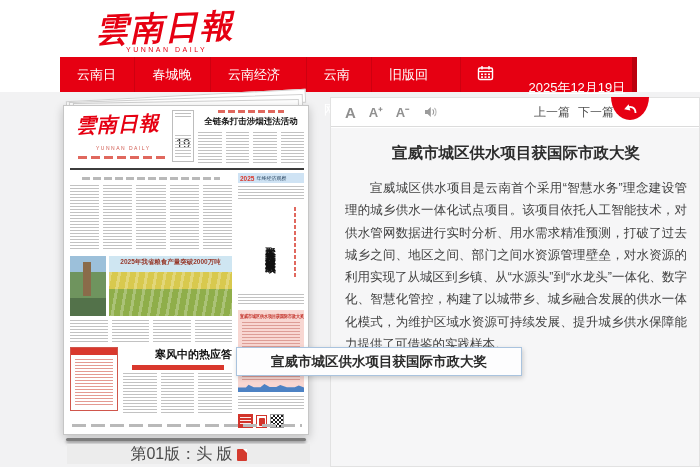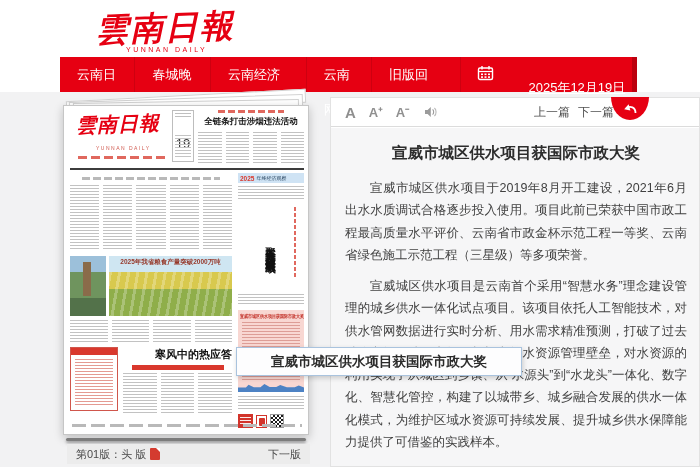--- a/index.html
+++ b/index.html
@@ -101,21 +101,21 @@
                 background:repeating-linear-gradient(rgba(255,255,255,.9) 0 1px, transparent 1px 3px); }
   .stamp { width:11px; height:13px; background:#fff; border:1px solid #d2342b; position:relative; }
   .stamp::after { content:""; position:absolute; left:2px; top:2px; width:6px; height:8px; background:#d2342b; border-radius:1px; }
   .qr { width:14px; height:14px; border:1px solid #9a9a9a;
         background:repeating-conic-gradient(#1c1c1c 0% 25%, #fff 0% 50%); background-size:4px 4px; }
   .np-footer { position:absolute; left:8px; top:318px; width:230px; height:3px;
                background:repeating-linear-gradient(to right,#b9b9b9 0 14px, transparent 14px 19px); }
 
   
   .page-bar { position:absolute; left:4px; top:349px; width:243px; height:20px; background:#ececec;
-              display:flex; align-items:center; justify-content:space-between; padding:0 9px; font-size:11px; color:#4a4a4a; }
+              display:flex; align-items:center; justify-content:space-between; padding:0 9px; font-size:16px; color:#4a4a4a;flex-direction:column; }
   .edition { display:flex; align-items:center; gap:4px; }
   .pdf-ic { width:10px; height:12px; background:#d43b2f; border-radius:1px; position:relative; display:inline-block; }
   .pdf-ic::after { content:""; position:absolute; right:0; top:0; border:2.5px solid; border-color:#fff #fff #d43b2f #d43b2f; }
   .next-page { cursor:pointer; }
 
   
   .article-panel { position:absolute; left:330px; top:97px; width:370px; height:370px; background:#fff; border:1px solid #e2e2e2; }
   .toolbar { position:relative; height:29px; background:#fff; border-bottom:1px solid #dcdcdc;
              display:flex; align-items:center; padding-left:14px; }
   .fontbtn { color:#8f8f8f; font-weight:bold; margin-right:13px; cursor:pointer; }
@@ -291,21 +291,20 @@
       </span>
       <span class="back-btn">
         <svg width="18" height="13" viewBox="0 0 18 13">
           <path d="M14.5 11 C14.6 5.2 9.2 3.4 5.2 6.2" stroke="#fff" stroke-width="1.8" fill="none"></path>
           <polygon points="7.6,2.2 3.2,7.2 9.4,8.6" fill="#fff"></polygon>
         </svg>
       </span>
     </div>
     <div class="article-body">
       <div class="article-title">宣威市城区供水项目获国际市政大奖</div>
-      <p>宣威市城区供水项目于2019年8月开工建设，2021年6月出水水质调试合格逐步投入使用。项目此前已荣获中国市政工程最高质量水平评价、云南省市政金杯示范工程一等奖、云南省绿色施工示范工程（三星级）等多项荣誉。</p>
       <p>宣威城区供水项目是云南首个采用“智慧水务”理念建设管理的城乡供水一体化试点项目。该项目依托人工智能技术，对供水管网数据进行实时分析、用水需求精准预测，打破了过去城乡之间、地区之间、部门之间水资源管理壁垒，对水资源的利用实现了从城区到乡镇、从“水源头”到“水龙头”一体化、数字化、智慧化管控，构建了以城带乡、城乡融合发展的供水一体化模式，为维护区域水资源可持续发展、提升城乡供水保障能力提供了可借鉴的实践样本。</p>
 
     </div>
   </div>
 
   <div class="tooltip">宣威市城区供水项目获国际市政大奖</div>
 
 </div>
 
 </body></html>

